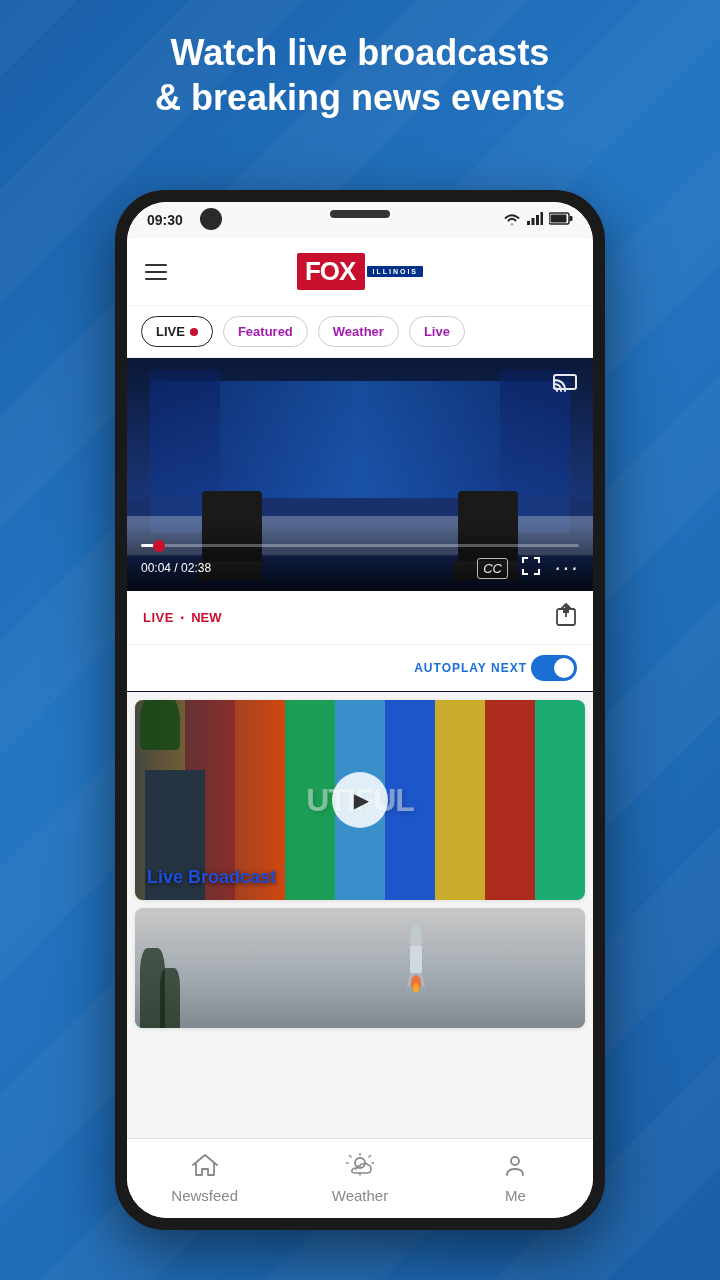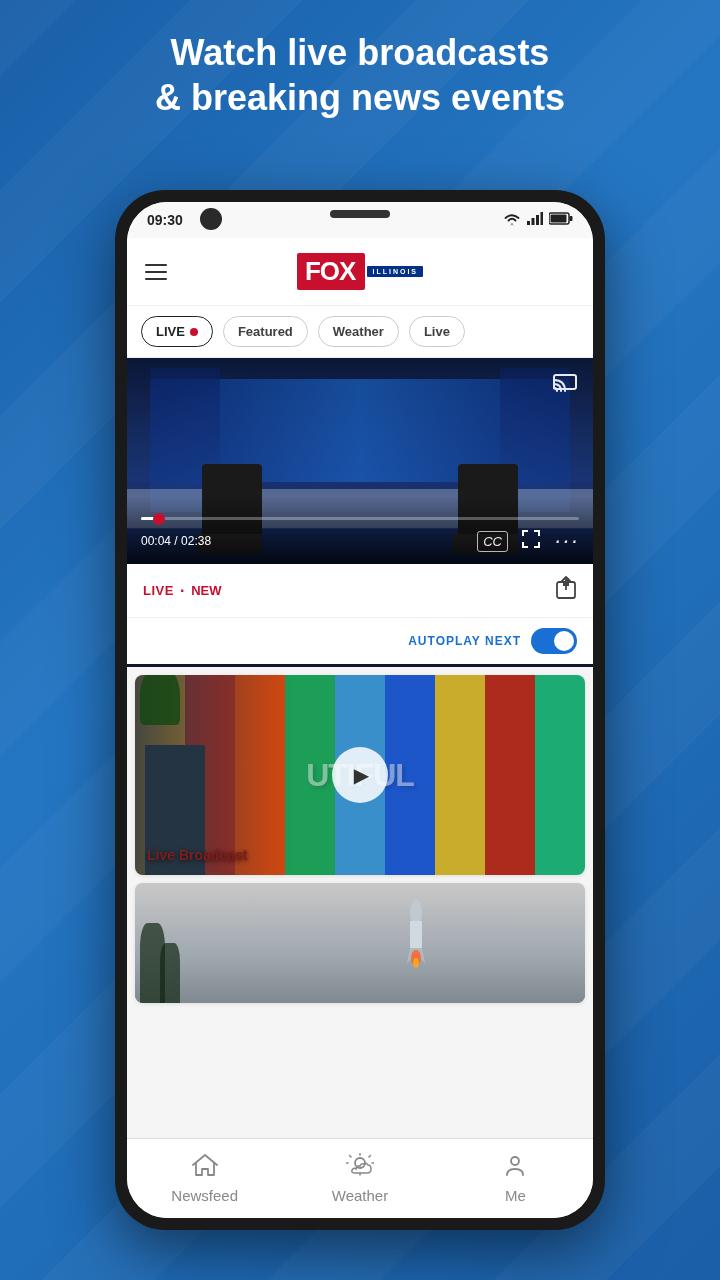--- a/index.html
+++ b/index.html
@@ -151,21 +151,21 @@
     }
 
     .tab-pill {
       padding: 7px 14px;
       border-radius: 20px;
       font-size: 13px;
       font-weight: 600;
       cursor: pointer;
       border: 1.5px solid #ccc;
       background: white;
-      color: #404040;
+      color: #a21caf;
       display: flex;
       align-items: center;
       gap: 5px;
     }
 
     .tab-pill.active {
       border-color: #222;
       background: white;
       color: #222;
     }
@@ -174,21 +174,21 @@
       width: 8px;
       height: 8px;
       background: #c8102e;
       border-radius: 50%;
       display: inline-block;
     }
 
     
     .video-player {
       background: #1a2a4a;
-      height: 206px;
+      height: 233px;
       position: relative;
       flex-shrink: 0;
       overflow: hidden;
     }
 
     
     .newsroom-scene {
       position: absolute;
       inset: 0;
       overflow: hidden;
@@ -330,22 +330,22 @@
       cursor: pointer;
     }
 
     
     .autoplay-row {
       background: white;
       padding: 10px 16px;
       display: flex;
       align-items: center;
       justify-content: flex-end;
-      gap: 10px;
-      border-bottom: 3px solid #0f172a;
+      gap: 4px;
+      border-bottom: 1px solid #0f172a;
     }
 
     .autoplay-label {
       font-size: 12px;
       font-weight: 700;
       color: #1a6fd4;
       letter-spacing: 1px;
       text-transform: uppercase;
     }
 
@@ -413,22 +413,22 @@
       justify-content: center;
       font-size: 20px;
       color: #333;
       cursor: pointer;
     }
 
     .video-label {
       position: absolute;
       bottom: 12px;
       left: 12px;
-      color: #7f1d1d;
-      font-size: 14px;
+      color: #1d4ed8;
+      font-size: 18px;
       font-weight: 700;
       text-shadow: 0 1px 4px rgba(0,0,0,0.7);
     }
 
     
     .video-card-2 {
       margin: 0 8px 8px;
       background: white;
       border-radius: 8px;
       overflow: hidden;

